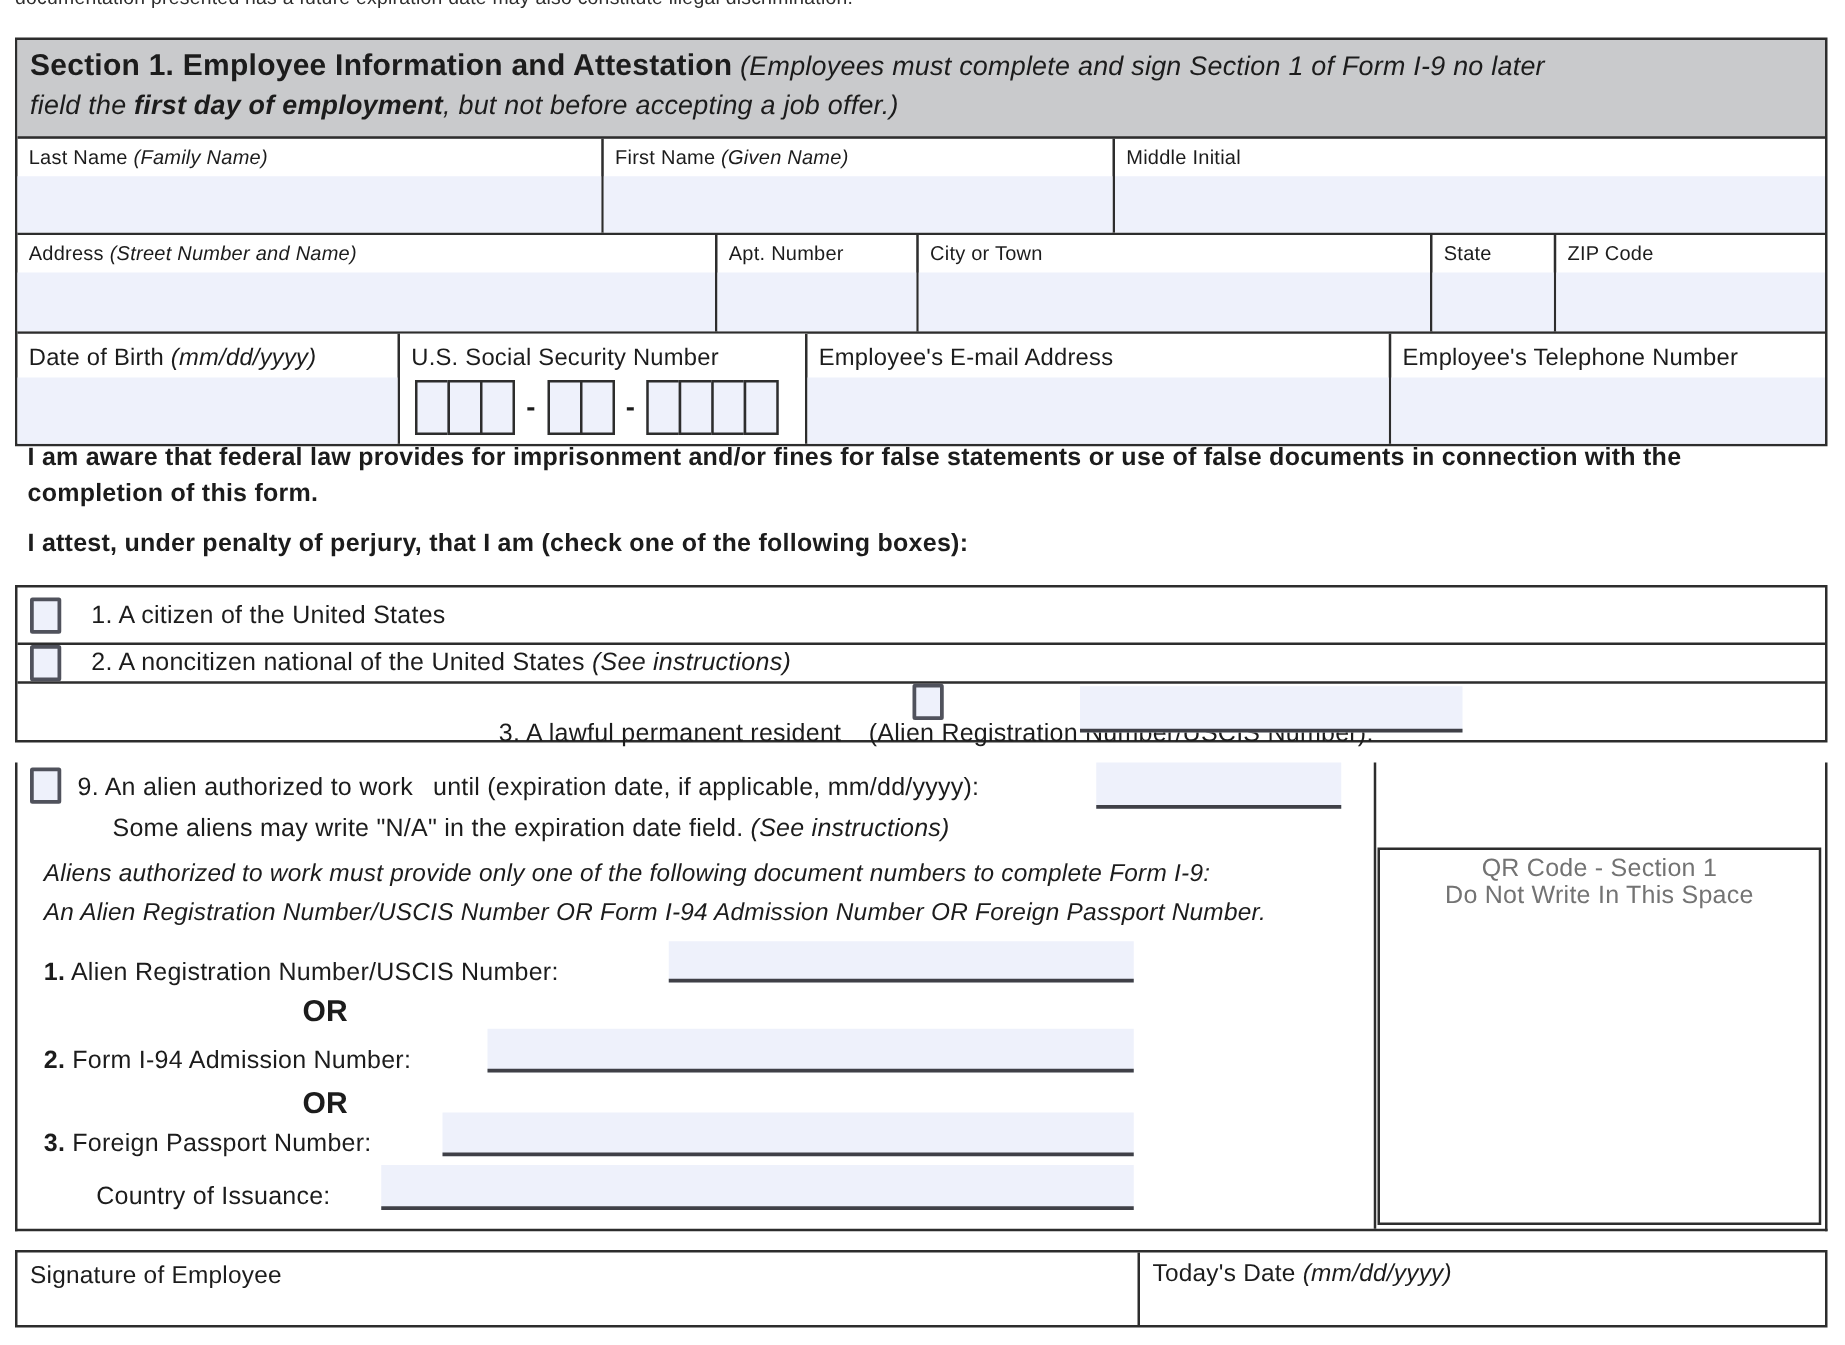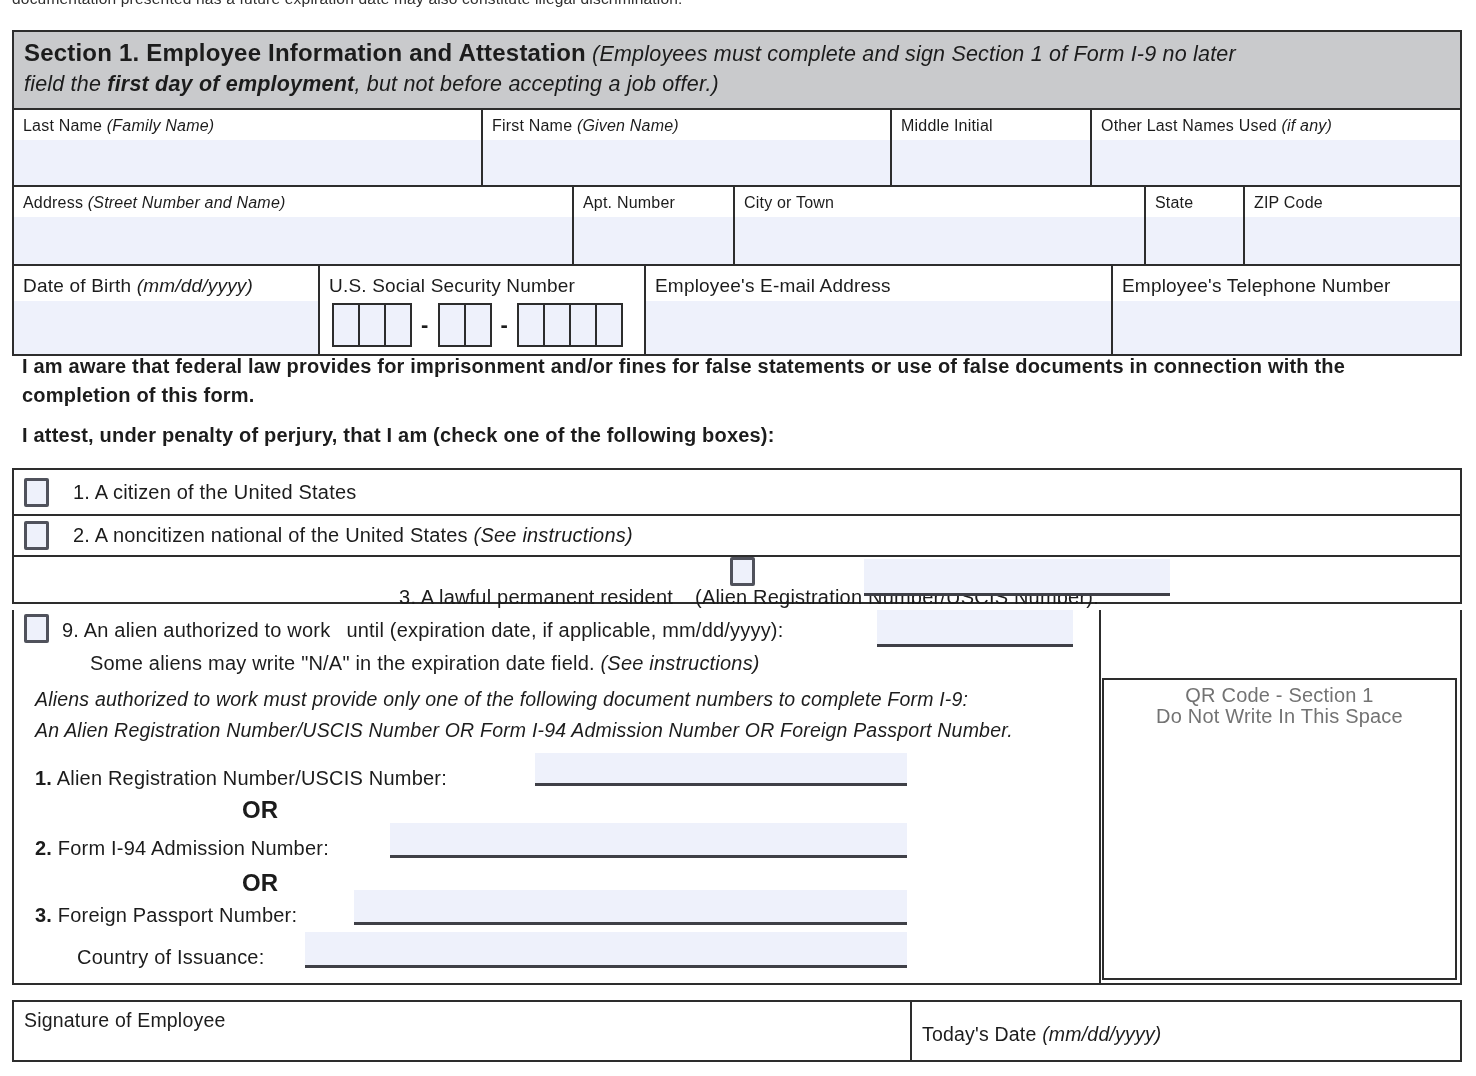--- a/index.html
+++ b/index.html
@@ -35,21 +35,21 @@
   .ssn-dash { font-size:22px; font-weight:bold; padding:0 9px; color:#1c1c1c; }
 
   
   .att1 { position:absolute; left:22px; top:352px; width:1372px; font-size:20px; font-weight:bold; line-height:29px; }
   .att2 { position:absolute; left:22px; top:424px; width:1400px; font-size:20px; font-weight:bold; }
 
   
   .opt-table { position:absolute; left:12px; top:468px; width:1450px; border:2px solid #2d2d2d; background:#fff; }
   .orow { position:relative; display:flex; align-items:center; border-bottom:2px solid #2d2d2d; }
   .orow:last-child { border-bottom:none;flex-direction:column; }
-  .o1 { height:46px;text-align:center; } .o2 { height:41px; } .o3 { height:45px; }
+  .o1 { height:46px;text-align:center; } .o2 { height:31px; } .o3 { height:45px; }
   .cbx { width:25px; height:29px; background:#eef1fb; border:3px solid #50525c; border-radius:2px; margin-left:10px; flex:none; }
   .olbl { font-size:20px; margin-left:24px; white-space:nowrap; }
   .gap18 { margin-left:22px; }
   .field { background:#eef1fb; border-bottom:3px solid #3f4047; }
   .opt3-field { position:absolute; left:850px; top:2px; width:306px; height:37px; }
 
   
   .opt4 { position:absolute; left:12px; top:610px; width:1450px; height:375px; border:2px solid #2d2d2d; border-top:none; background:#fff; }
   .vdiv { position:absolute; left:1085px; top:0; width:2px; height:100%; background:#2d2d2d; }
   .opt4 .cbx { position:absolute; left:10px; top:4px; margin:0; }
@@ -64,21 +64,21 @@
   .f1 { position:absolute; left:521px; top:143px; width:372px; height:33px; }
   .f2 { position:absolute; left:376px; top:213px; width:517px; height:35px; }
   .f3 { position:absolute; left:340px; top:280px; width:553px; height:35px; }
   .f4 { position:absolute; left:291px; top:322px; width:602px; height:36px; }
   .qr-box { position:absolute; left:1088px; top:68px; width:355px; height:302px; border:2px solid #2d2d2d; text-align:center; padding-top:5px; }
   .qr-box div { font-size:20px; line-height:21px; color:#737373; }
 
   
   .sig-table { position:absolute; left:12px; top:1000px; width:1450px; height:62px; border:2px solid #2d2d2d; display:flex; }
   .sig-cell { border-right:2px solid #2d2d2d; width:898px; padding:7px 10px; font-size:19.5px; }
-  .date-cell { flex:1; border-right:none; padding:21px 10px; font-size:19.5px; }
+  .date-cell { flex:1; border-right:none; padding:6px 10px; font-size:19.5px; }
 </style>
 </head>
 <body>
 
 <div class="page">
 
   <div class="top-clip">
     <span>documentation presented has a future expiration date may also constitute illegal discrimination.</span>
   </div>
 
@@ -94,26 +94,22 @@
 
     <div class="frow r1">
       <div class="fcell" style="width:469px">
         <div class="lbl-sm"><span>Last Name </span><span class="it">(Family Name)</span></div>
         <div class="fill"></div>
       </div>
       <div class="fcell" style="width:409px">
         <div class="lbl-sm"><span>First Name </span><span class="it">(Given Name)</span></div>
         <div class="fill"></div>
       </div>
-      <div class="fcell" style="width:200px">
+      <div class="fcell" style="width:168px">
         <div class="lbl-sm"><span>Middle Initial</span></div>
-        <div class="fill"></div>
-      </div>
-      <div class="fcell">
-        <div class="lbl-sm"><span>Other Last Names Used </span><span class="it">(if any)</span></div>
         <div class="fill"></div>
       </div>
     </div>
 
     <div class="frow r2">
       <div class="fcell" style="width:560px">
         <div class="lbl-sm"><span>Address </span><span class="it">(Street Number and Name)</span></div>
         <div class="fill"></div>
       </div>
       <div class="fcell" style="width:161px">

